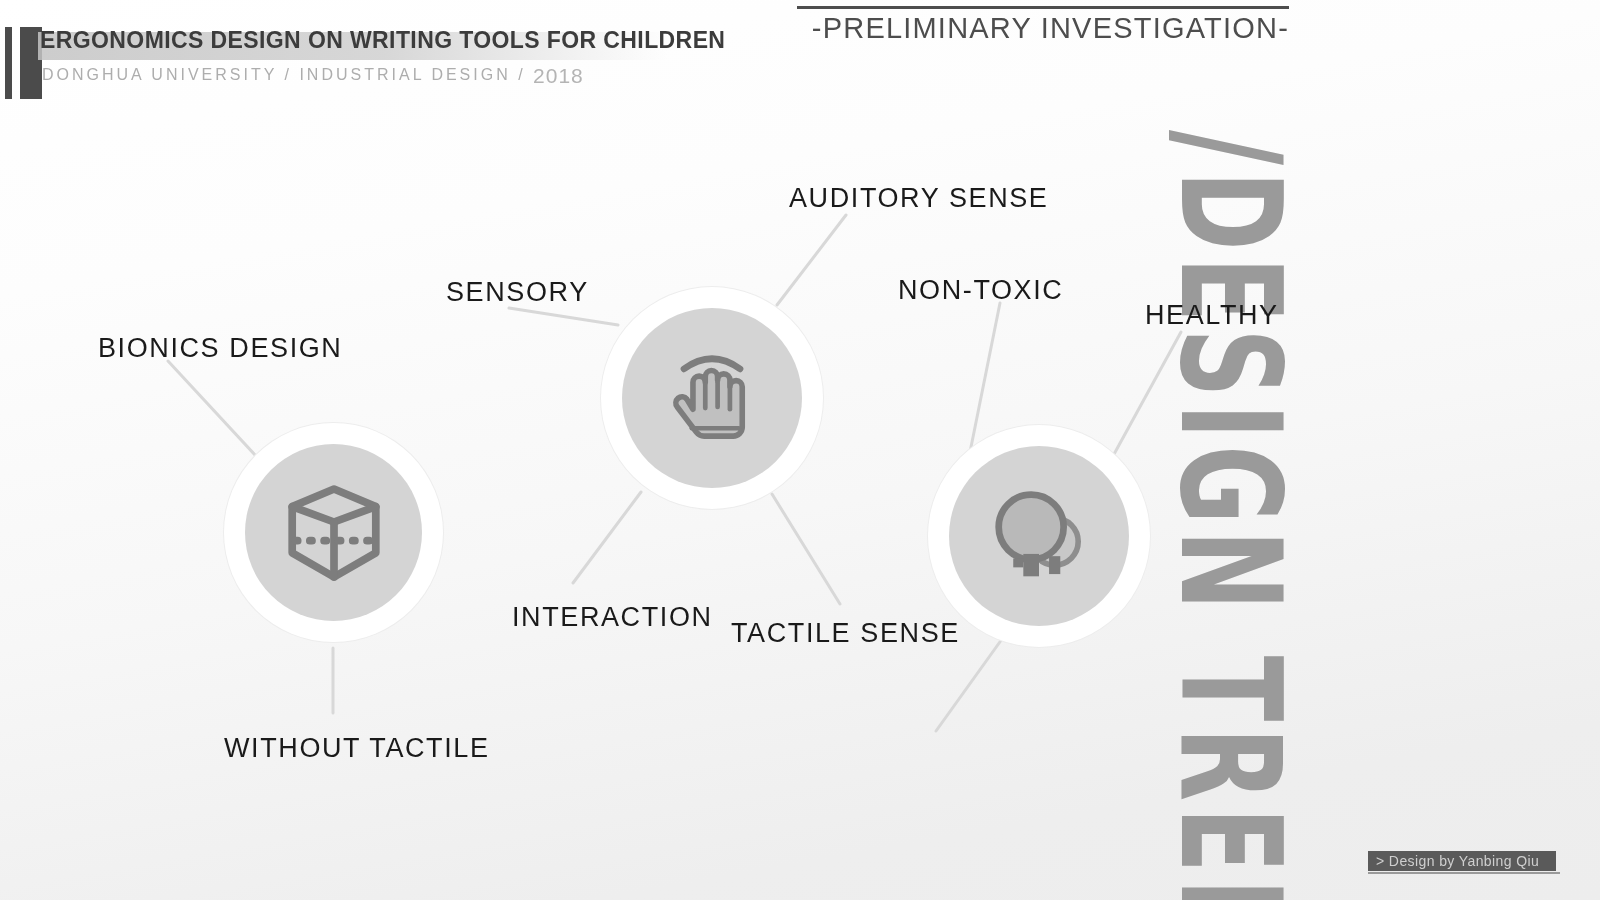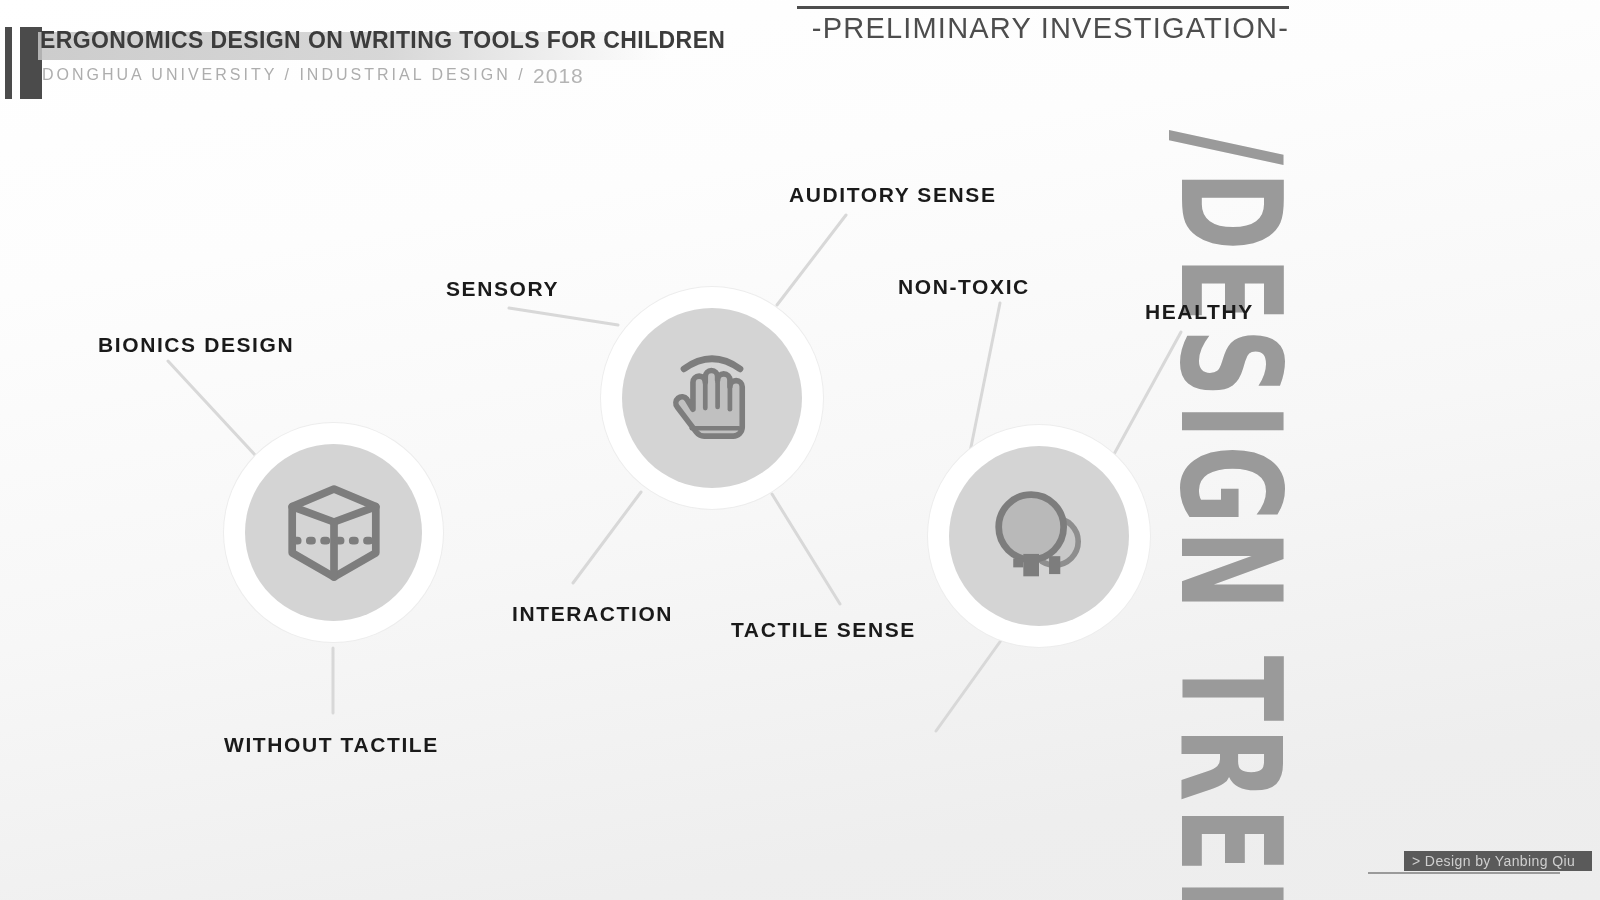--- a/index.html
+++ b/index.html
@@ -144,25 +144,25 @@
   #connectors {
     position: absolute;
     left: 0; top: 0;
     width: 1600px; height: 900px;
     pointer-events: none;
   }
 
   
   .label {
     position: absolute;
-    font-size: 21px;
+    font-size: 27px;
     letter-spacing: 1.6px;
     color: #1a1a1a;
     white-space: nowrap;
-    font-weight: 700;
+    font-weight: 400;
   }
   #lbl-bionics      { left: 98px;  top: 333px; }
   #lbl-without      { left: 224px; top: 733px; }
   #lbl-sensory      { left: 446px; top: 277px; }
   #lbl-interaction  { left: 512px; top: 602px; }
   #lbl-auditory     { left: 789px; top: 183px; }
   #lbl-tactile      { left: 731px; top: 618px; }
   #lbl-nontoxic     { left: 898px; top: 275px; }
   #lbl-healthy      { left: 1145px; top: 300px; }
   #lbl-environment  { left: 778px; top: 748px; }
@@ -175,21 +175,20 @@
     width: 188px;
     height: 20px;
     background: #5a5a5a;
     color: #cfcfcf;
     font-size: 14px;
     letter-spacing: 0.4px;
     display: flex;
     align-items: center;
     padding-left: 8px;
     box-sizing: border-box;
-    margin-left: 36px;
   }
   #footer-rule {
     position: absolute;
     left: 1368px;
     top: 872px;
     width: 192px;
     height: 2px;
     background: #9a9a9a;
   }
 </style>

